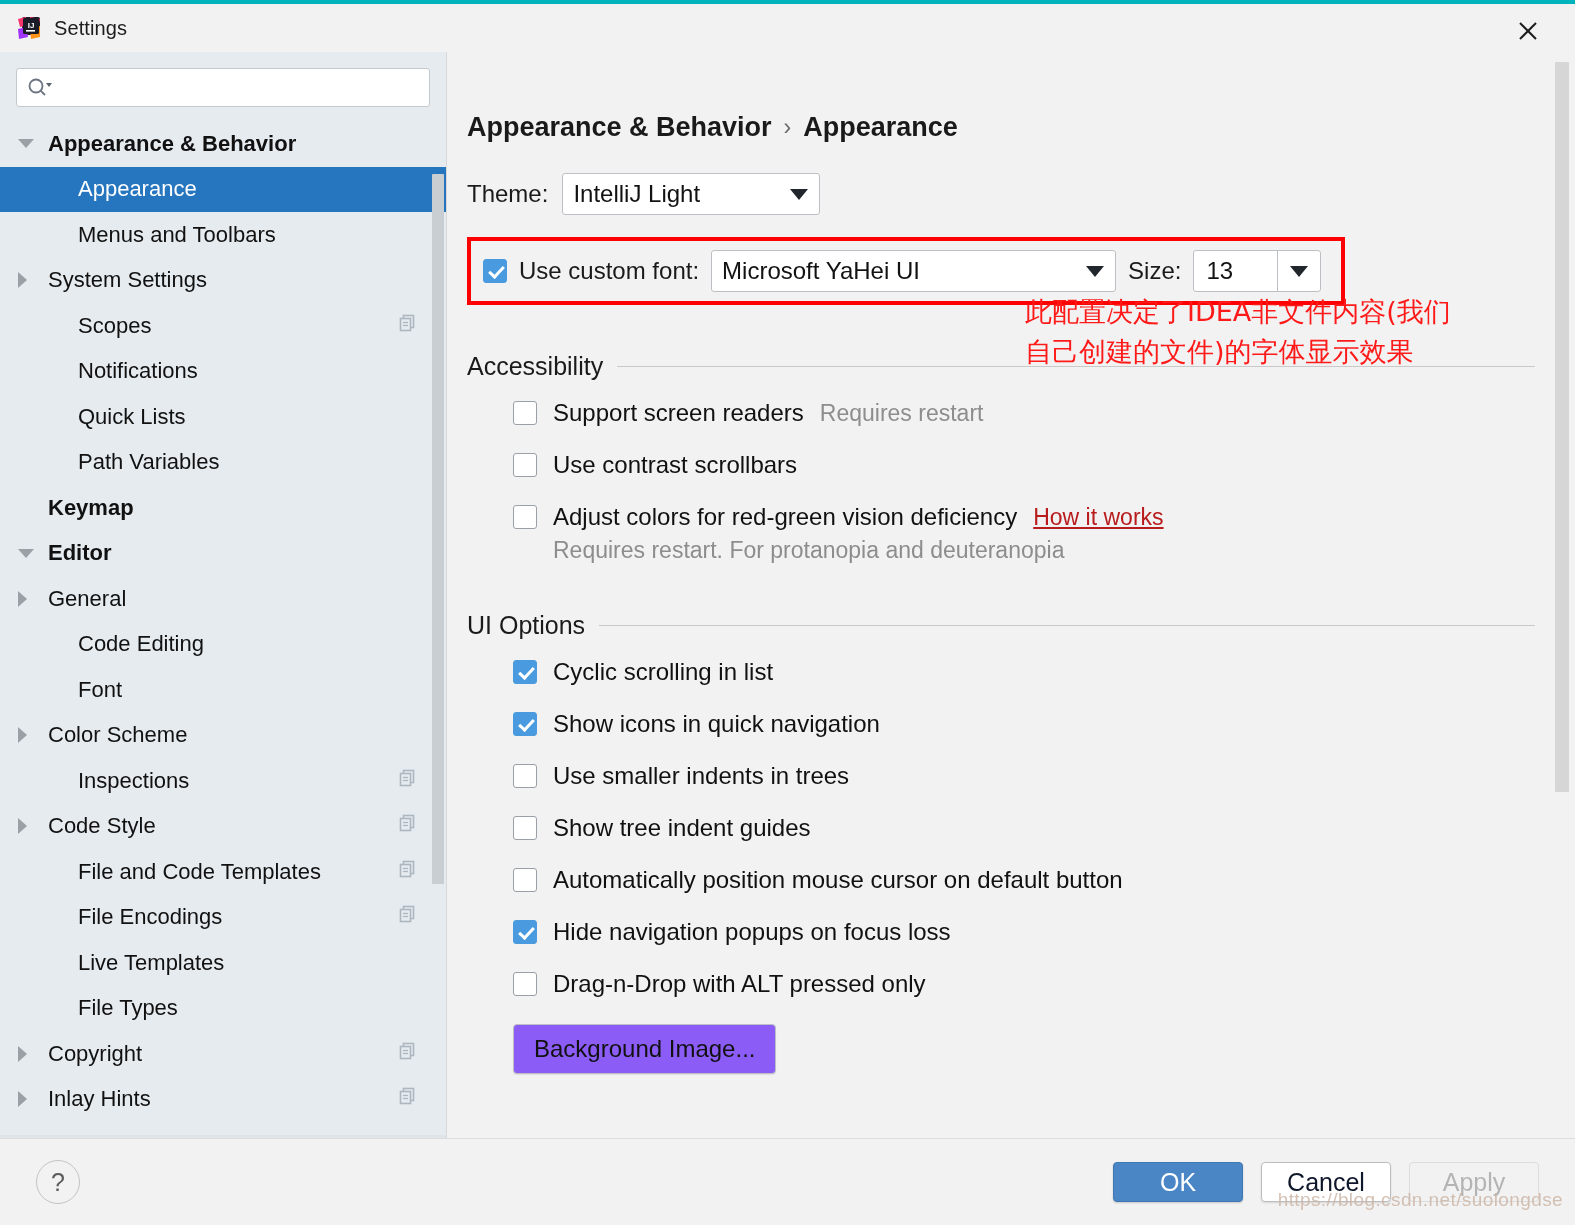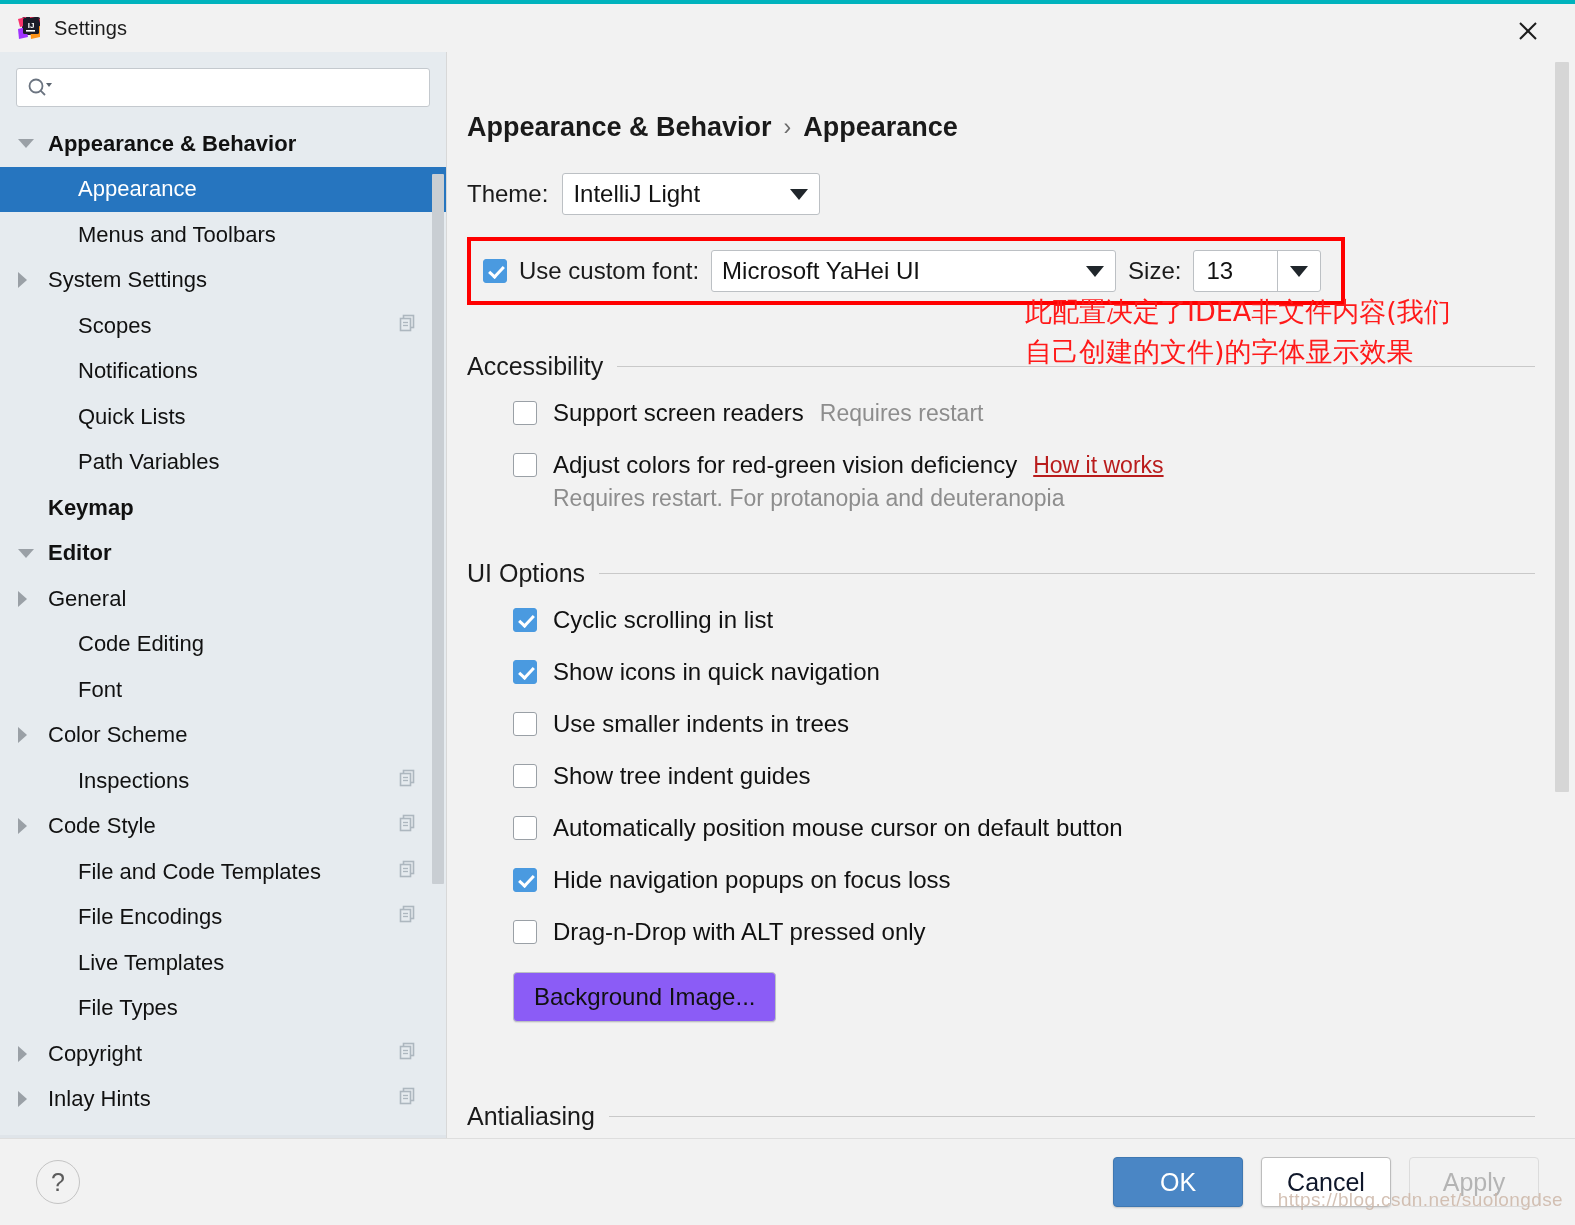--- a/index.html
+++ b/index.html
@@ -354,21 +354,21 @@
     cursor: pointer;
     background: #f2f2f2;
   }
   #footer-buttons {
     margin-left: auto;
     display: flex;
     gap: 18px;
     align-items: center;
   }
   .btn {
-    height: 50px;
+    height: 40px;
     min-width: 130px;
     border-radius: 4px;
     display: flex;
     align-items: center;
     justify-content: center;
     font-size: 25px;
     box-sizing: border-box;
     cursor: pointer;
   }
   #ok-btn {
@@ -637,20 +637,24 @@
           <span class="sh-rule"></span>
         </div>
         <div id="accessibility-options">
             <div class="opt-row">
               <span class="cb"></span>
               <span class="opt-label">Support screen readers</span>
               <span class="opt-hint">Requires restart</span>
             </div>
             <div class="opt-row">
               <span class="cb"></span>
+              <span class="opt-label">Use contrast scrollbars</span>
+            </div>
+            <div class="opt-row">
+              <span class="cb"></span>
               <span class="opt-label">Adjust colors for red-green vision deficiency</span>
               <span class="opt-link">How it works</span>
             </div>
           </div>
         <div class="sub-note">Requires restart. For protanopia and deuteranopia</div>
 
         
         <div class="section-head">
           <span class="sh-text">UI Options</span>
           <span class="sh-rule"></span>

